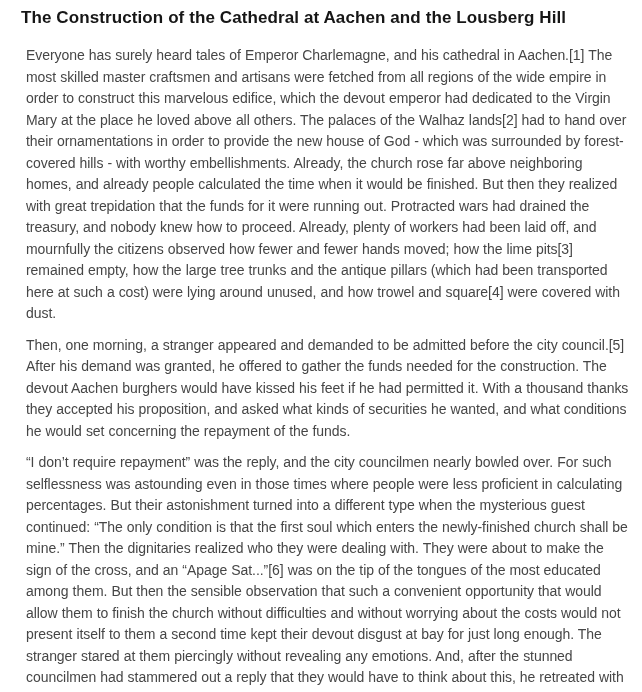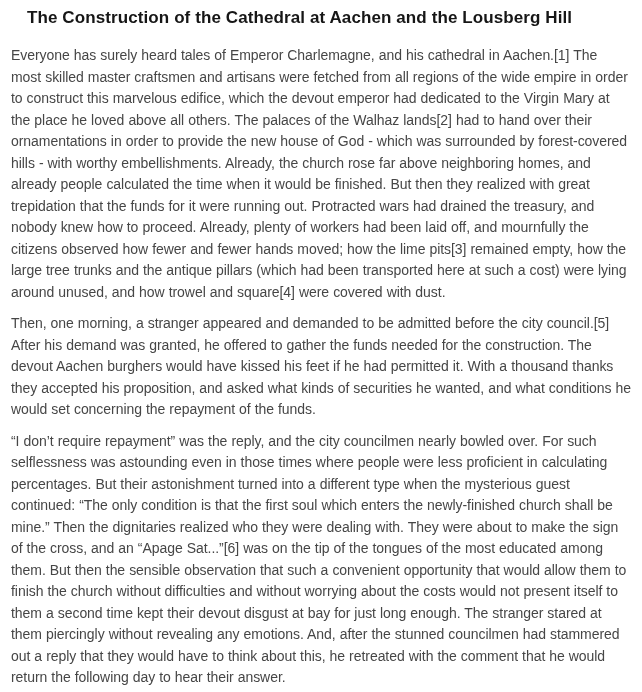--- a/index.html
+++ b/index.html
@@ -10,29 +10,29 @@
   .page {
     width: 642px;
     height: 692px;
     box-sizing: border-box;
     padding: 6px 11px 0 11px;
     background: #ffffff;
     font-family: "Liberation Sans", "DejaVu Sans", sans-serif;
     overflow: hidden;
   }
   h1.doc-title {
-    margin: 0 0 15px 16px;
+    margin: 0 0 15px 10px;
     font-size: 17px;
     line-height: 24px;
     font-weight: 700;
     color: #161616;
     letter-spacing: 0.1px;
   }
   p.doc-paragraph {
-    margin: 0 0 10px 0;
+    margin: 0 0 10px 15px;
     font-size: 14px;
     line-height: 21.5px;
     color: #464646;
     text-align: left;
     letter-spacing: -0.05px;
     word-spacing: 0.2px;
   }
 </style>
 </head>
 <body>

